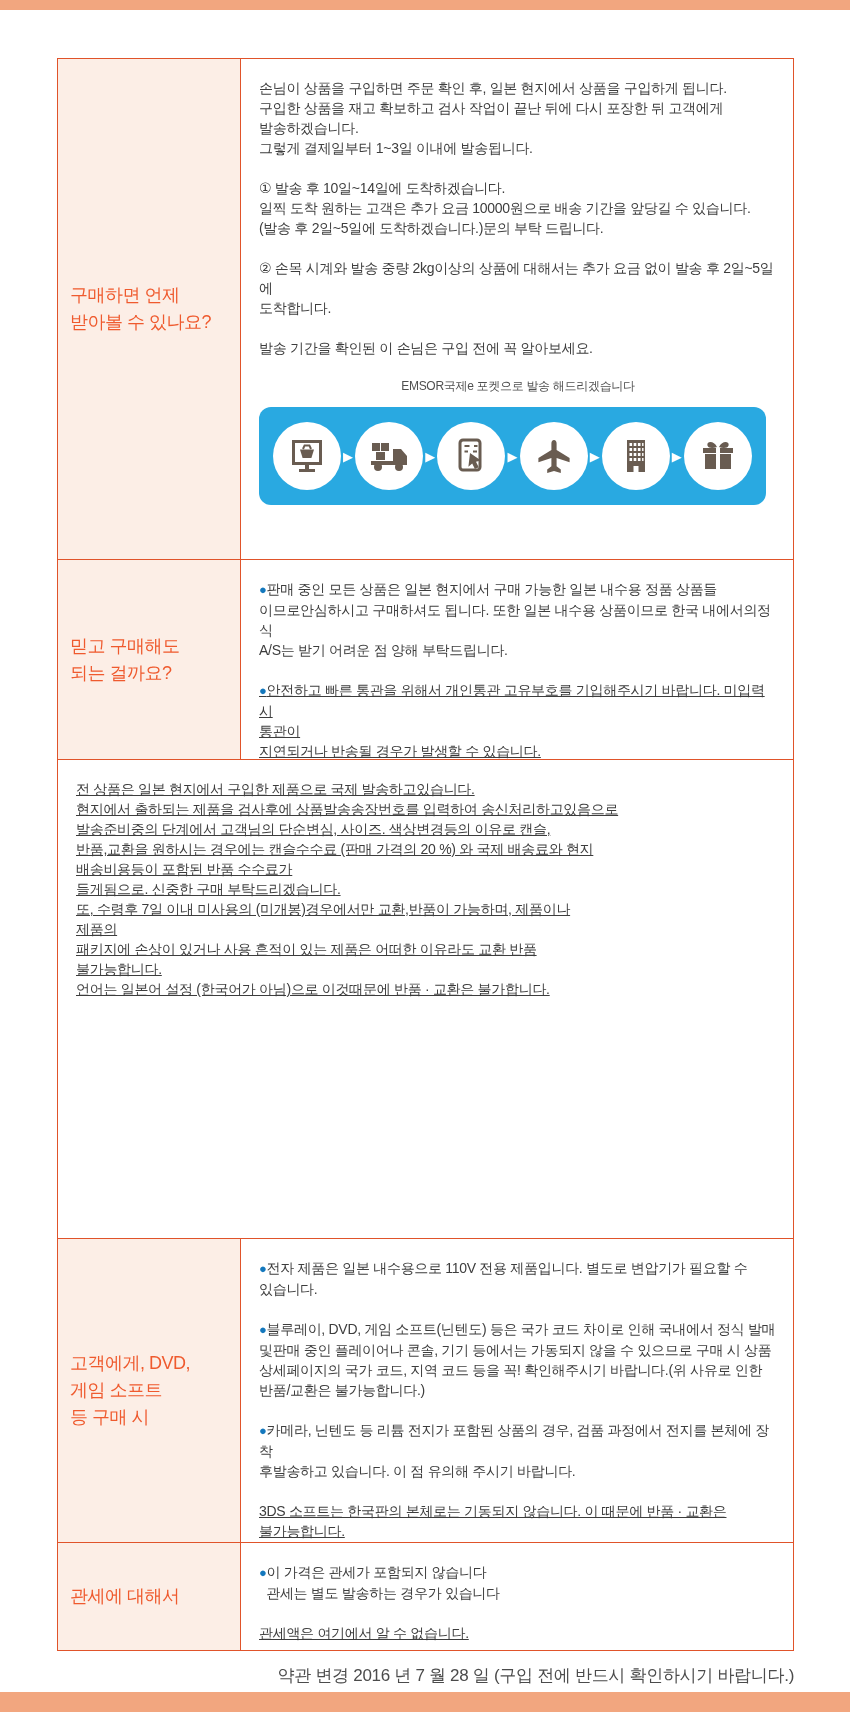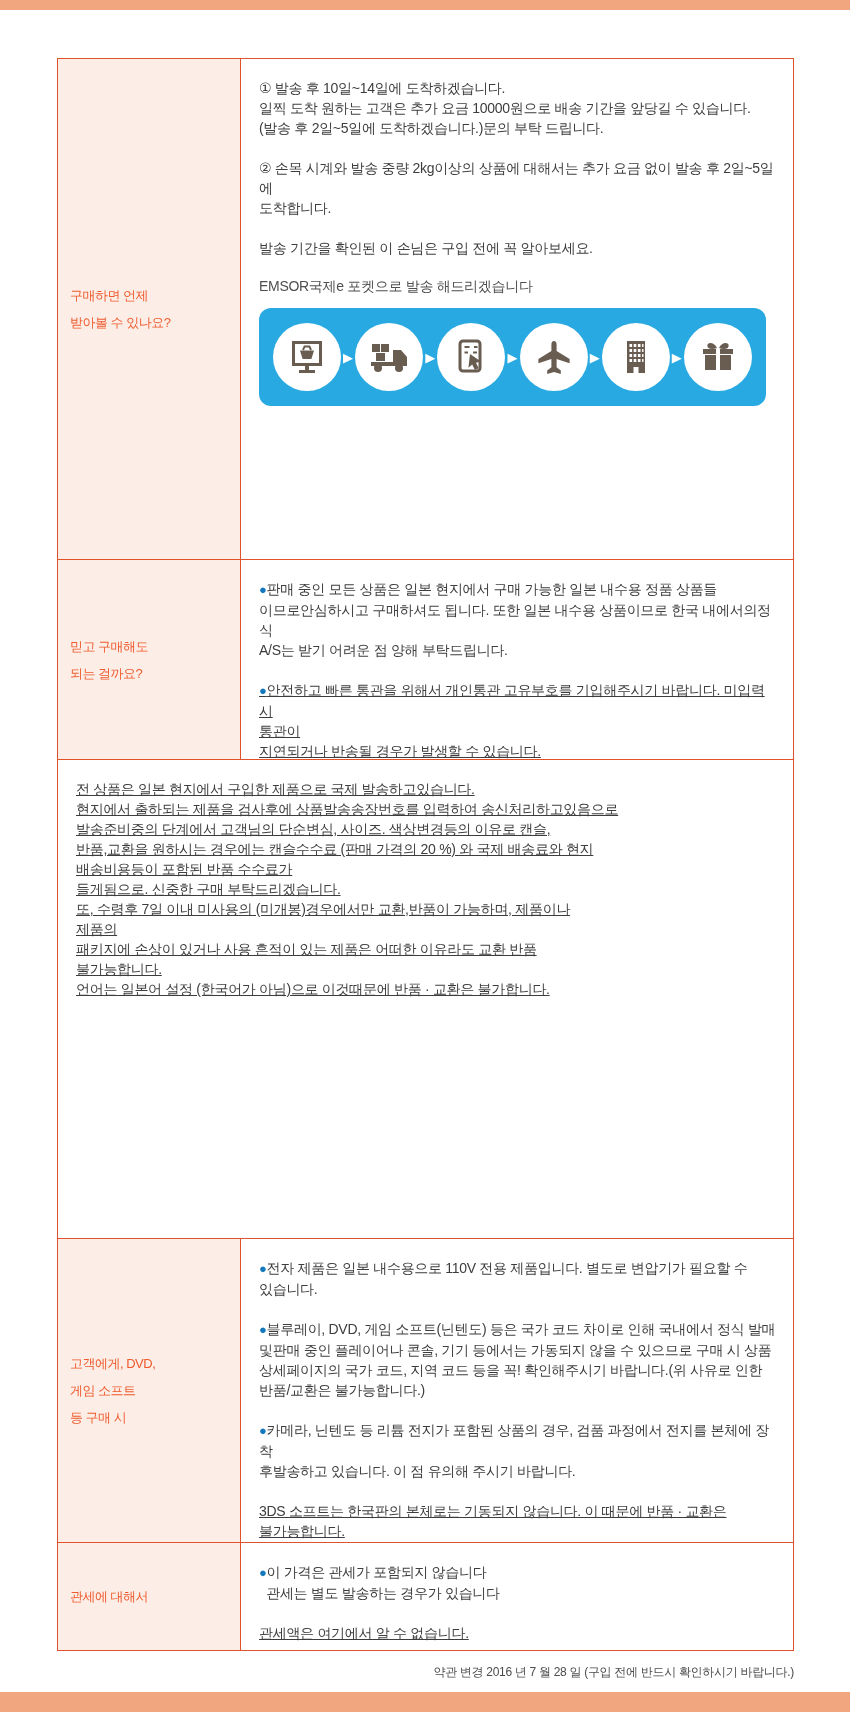--- a/index.html
+++ b/index.html
@@ -7,51 +7,55 @@
         font-family:"Liberation Sans","DejaVu Sans",sans-serif;color:#3d3d3d;}
   .accent-bar{position:absolute;left:0;width:850px;background:#f2a67f;}
   .bar-top{top:0;height:10px;}
   .bar-bottom{top:1692px;height:20px;}
   .faq-table{position:absolute;left:57px;top:58px;width:737px;border:1px solid #e0532a;box-sizing:border-box;}
   .row{display:flex;box-sizing:border-box;overflow:hidden;}
   .row + .row{border-top:1px solid #e0532a;}
   .row0{height:500px;}.row1{height:200px;}.row2{height:479px;}.row3{height:304px;}.row4{height:108px;}
   .rtitle{width:183px;flex:0 0 183px;background:#fceee6;border-right:1px solid #e0532a;
           display:flex;align-items:center;padding-left:12px;box-sizing:border-box;}
-  .rtitle .tspan{white-space:pre-line;color:#ef5a2e;font-size:13px;line-height:27px;letter-spacing:-0.5px;}
+  .rtitle .tspan{white-space:pre-line;color:#ef5a2e;font-size:18px;line-height:27px;letter-spacing:-0.5px;}
   .rbody{flex:1;padding:19px 16px 0 18px;box-sizing:border-box;overflow:hidden;}
   .para{margin:0 0 20px 0;font-size:14px;line-height:20px;white-space:pre-line;letter-spacing:-0.3px;}
   .para:last-child{margin-bottom:0;text-decoration:underline;}
   .bullet{color:#1478bd;font-size:13px;}
-  .ship-note{font-size:14px;color:#4f4f4f;margin:8px 0 0 0;letter-spacing:-0.3px;}
+  .ship-note{font-size:12px;color:#4f4f4f;margin:8px 0 0 0;letter-spacing:-0.3px;text-align:center;}
   .banner{margin-top:12px;width:507px;height:98px;background:#29a9e1;border-radius:12px;
           display:flex;align-items:center;justify-content:space-between;padding:0 14px;box-sizing:border-box;}
   .circle{width:68px;height:68px;border-radius:50%;background:#fff;display:flex;align-items:center;justify-content:center;flex:0 0 68px;}
   .circle svg{width:40px;height:40px;display:block;}
   .arr{color:#fff;font-size:13px;line-height:1;}
   .footer-note{position:absolute;left:57px;top:1664px;width:737px;text-align:right;
-               font-size:12px;color:#4b4b4b;letter-spacing:-0.3px;}
+               font-size:17px;color:#4b4b4b;letter-spacing:-0.3px;}
   .ic{fill:#695c51;}
   .ics{fill:none;stroke:#695c51;}
 </style>
 </head>
 <body>
 
 <div class="page">
 
   <div class="accent-bar bar-top"></div>
 
   <div class="faq-table">
 
     <div class="row row0">
       <div class="rtitle">
           <span class="tspan">구매하면 언제
 받아볼 수 있나요?</span>
         </div>
       <div class="rbody">
+        <div class="para"><span>손님이 상품을 구입하면 주문 확인 후, 일본 현지에서 상품을 구입하게 됩니다.
+구입한 상품을 재고 확보하고 검사 작업이 끝난 뒤에 다시 포장한 뒤 고객에게
+발송하겠습니다.
+그렇게 결제일부터 1~3일 이내에 발송됩니다.</span></div>
         <div class="para"><span>① 발송 후 10일~14일에 도착하겠습니다.
 일찍 도착 원하는 고객은 추가 요금 10000원으로 배송 기간을 앞당길 수 있습니다.
 (발송 후 2일~5일에 도착하겠습니다.)문의 부탁 드립니다.</span></div>
         <div class="para"><span>② 손목 시계와 발송 중량 2kg이상의 상품에 대해서는 추가 요금 없이 발송 후 2일~5일에
 도착합니다.</span></div>
         <div class="para"><span>발송 기간을 확인된 이 손님은 구입 전에 꼭 알아보세요.</span></div>
         <div class="ship-note">EMSOR국제e 포켓으로 발송 해드리겠습니다</div>
         <div class="banner">
           <div class="circle">
             <svg viewBox="0 0 40 40">

